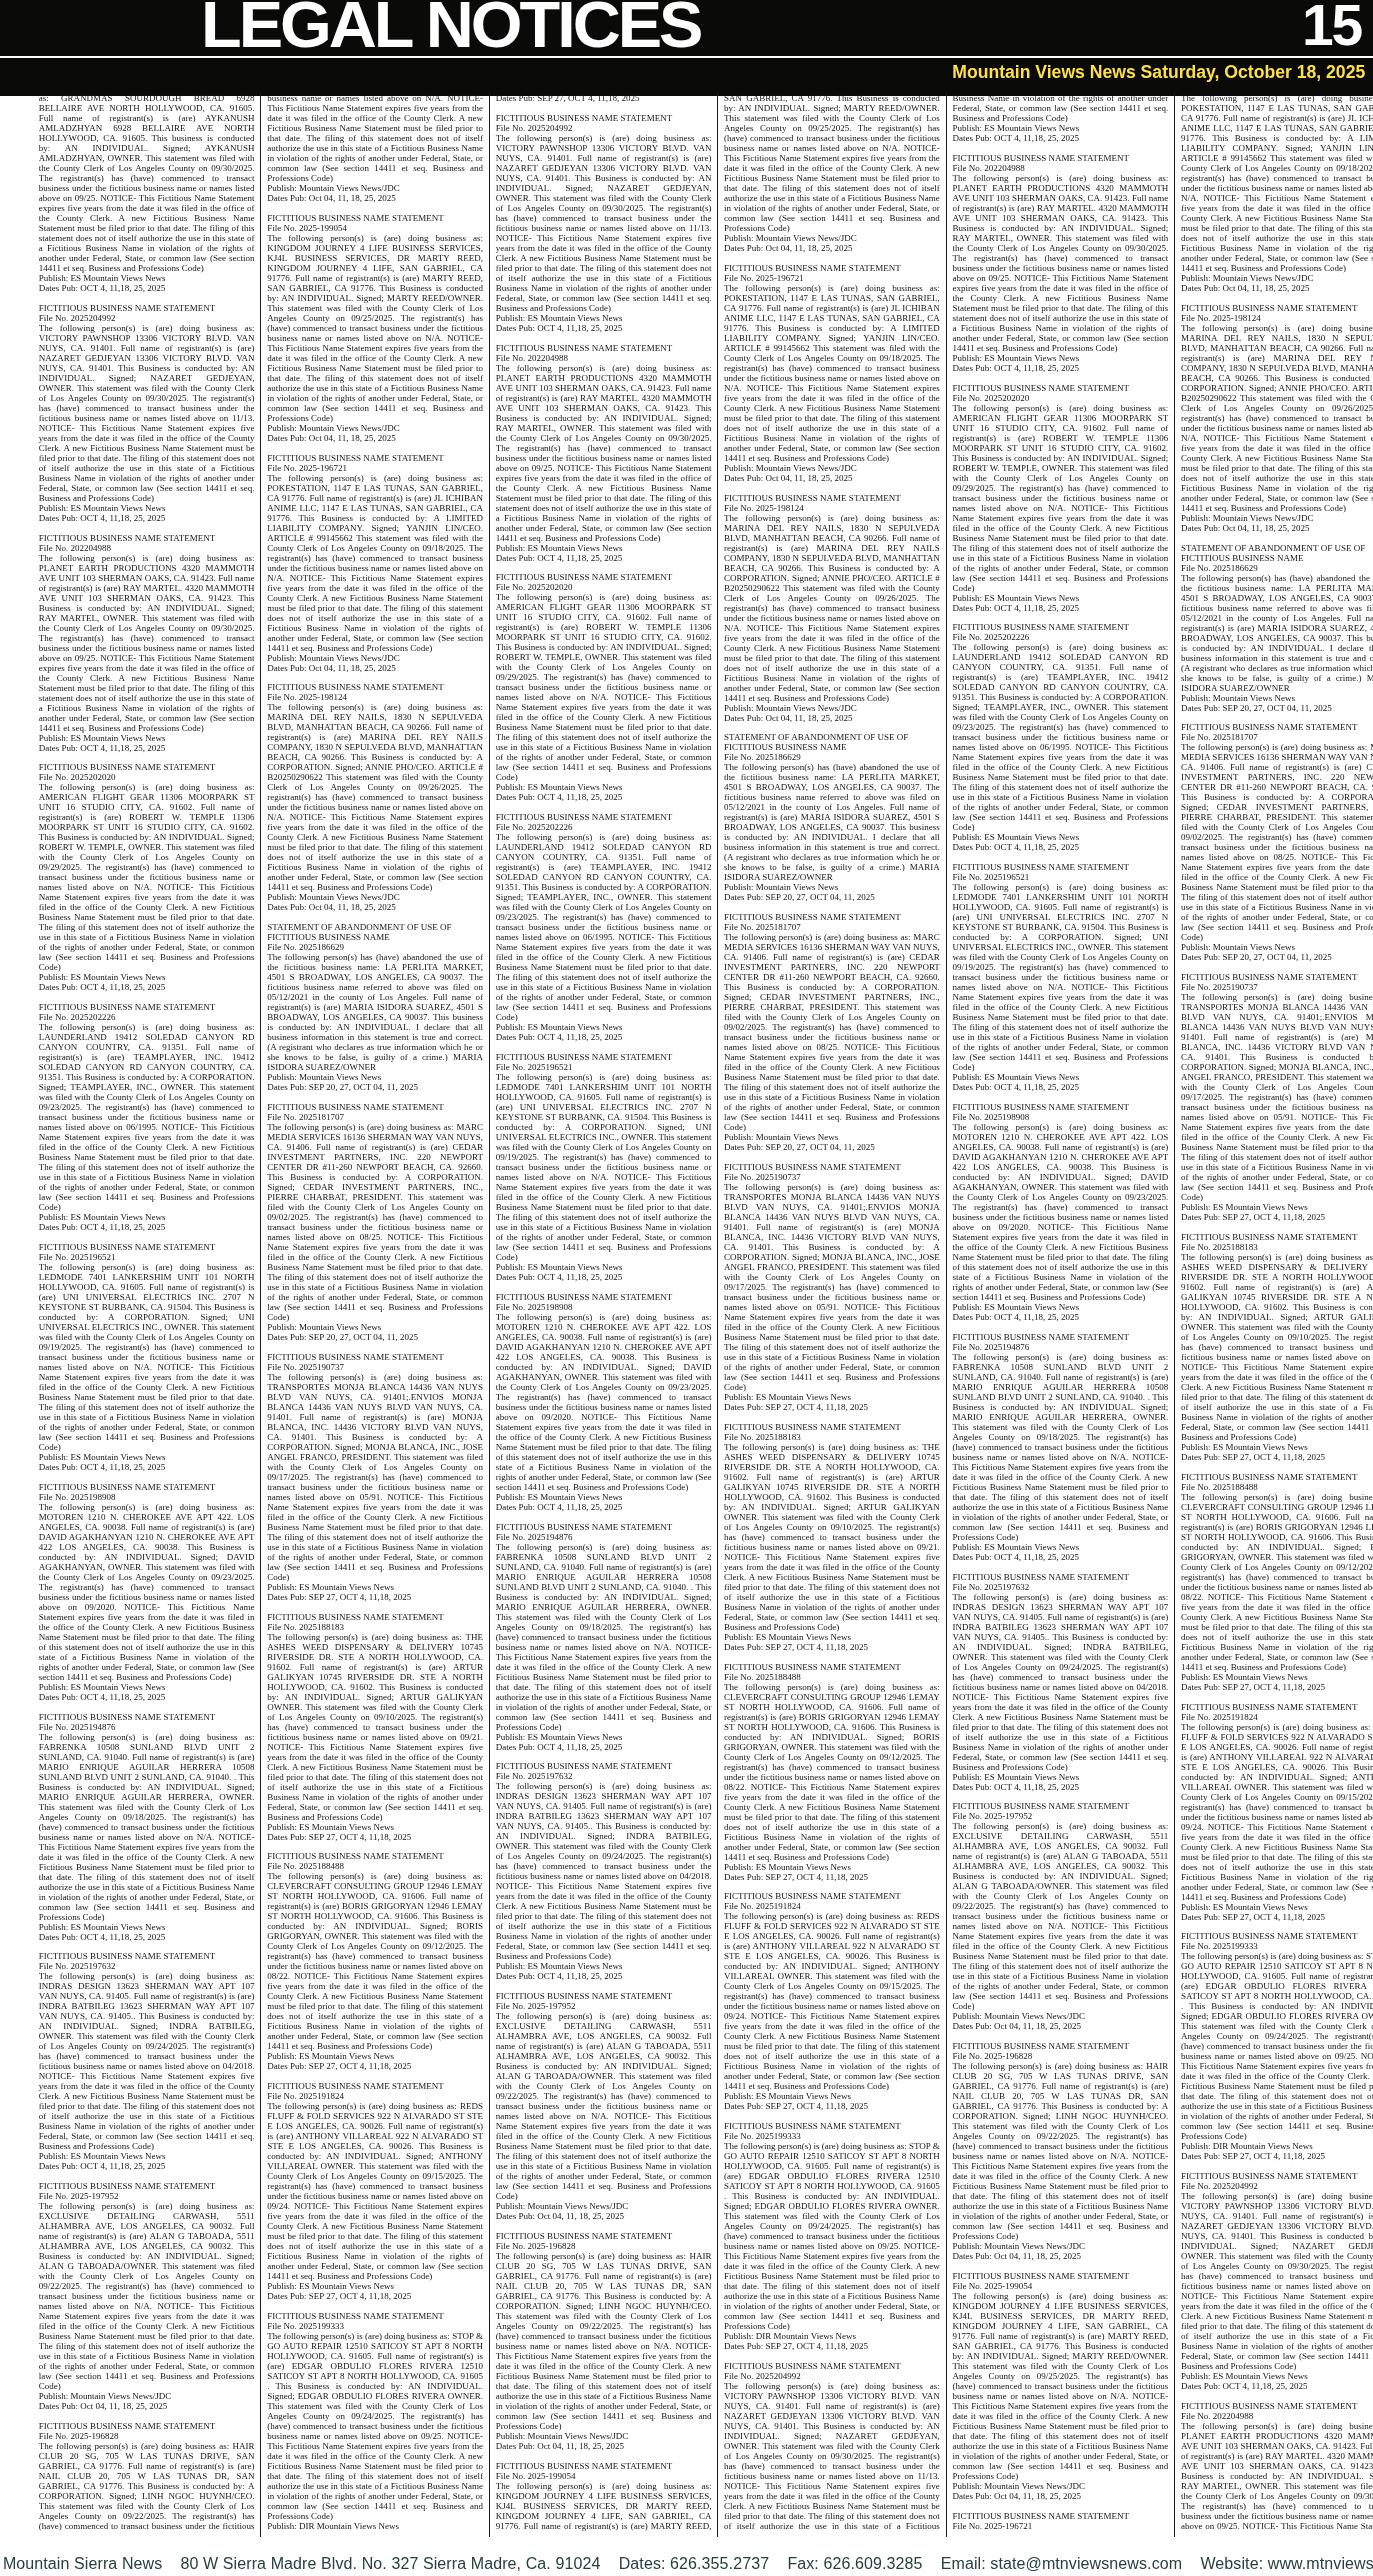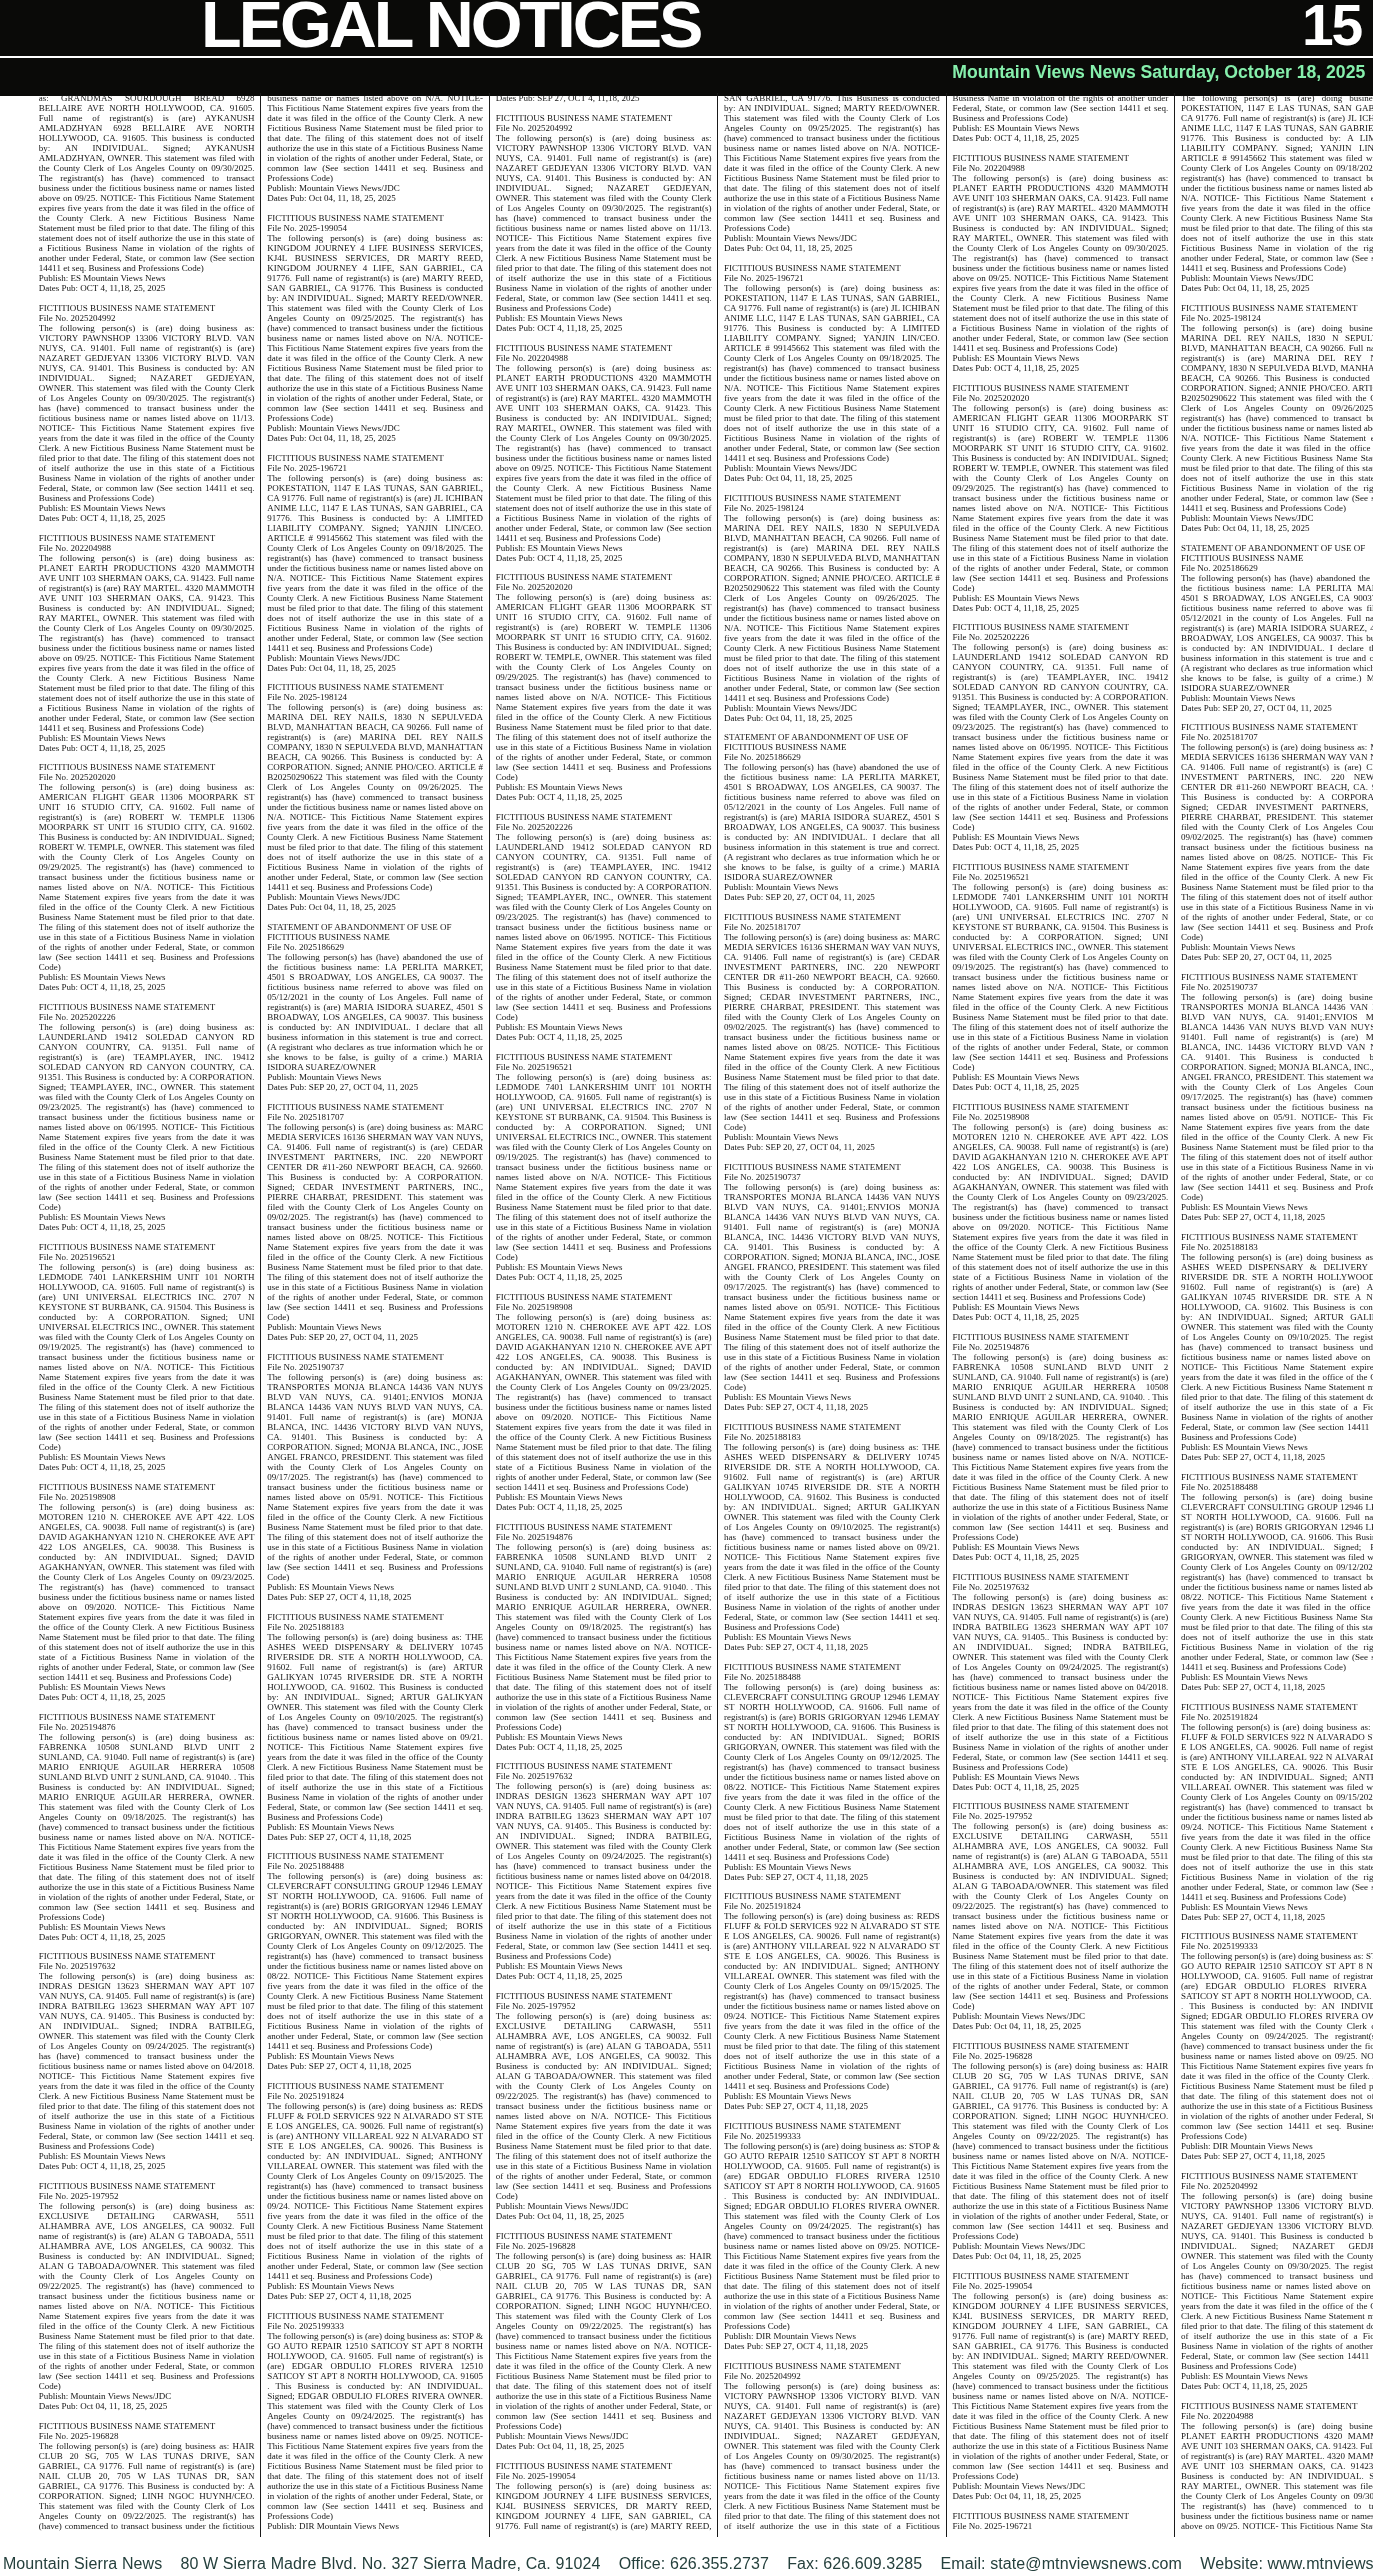--- a/index.html
+++ b/index.html
@@ -6,21 +6,21 @@
   #page{position:relative;width:1373px;height:2576px;background:#ffffff;overflow:hidden;
         font-family:"Liberation Serif",serif;}
   
   #masthead-bar{position:absolute;top:0;left:0;width:1373px;height:96px;background:#0a0a08;overflow:hidden;}
   #masthead-bar .divider{position:absolute;top:56px;left:0;width:1373px;height:2px;background:#ffffff;}
   .banner-title{position:absolute;left:201px;top:-6.8px;color:#fff;
         font-family:"Liberation Sans",sans-serif;font-weight:bold;font-size:64px;line-height:1;
         letter-spacing:-2.9px;transform:scaleX(1.04);transform-origin:left top;white-space:nowrap;}
   .banner-page-number{position:absolute;right:11.7px;top:-2.9px;color:#fff;
         font-family:"Liberation Sans",sans-serif;font-weight:bold;font-size:57px;line-height:1;letter-spacing:-2px;}
-  .banner-dateline{position:absolute;right:7.8px;top:62px;color:#86efac;
+  .banner-dateline{position:absolute;right:7.8px;top:62px;color:#fde047;
         font-family:"Liberation Sans",sans-serif;font-weight:bold;font-size:17.6px;line-height:1.2;white-space:nowrap;}
   
   #legal-columns{position:absolute;top:93px;left:7.8px;width:1358px;height:2444px;overflow:hidden;
         column-count:6;column-gap:12.7px;column-fill:auto;column-rule:1px solid #1a1a1a;
         font-size:9px;line-height:10px;color:#151515;margin-left:31px;}
   .notice{margin:0 0 9.8px 0;}
   .nh{text-align:left;}
   .nf{text-align:left;}
   .nb{text-align:justify;}
   .np,.nd{text-align:left;}
@@ -477,20 +477,20 @@
       <div class="notice">
         <div class="nh">FICTITIOUS BUSINESS NAME STATEMENT</div>
         <div class="nf">File No. 202204988</div>
         <div class="nb">The following person(s) is (are) doing business as: PLANET EARTH PRODUCTIONS  4320 MAMMOTH AVE UNIT 103  SHERMAN OAKS, CA. 91423.  Full name of registrant(s) is (are) RAY MARTEL.  4320 MAMMOTH AVE UNIT 103  SHERMAN OAKS, CA. 91423. This Business is conducted by: AN INDIVIDUAL. Signed; RAY MARTEL, OWNER. This statement was filed with the County Clerk of Los Angeles County on 09/30/2025. The registrant(s) has (have) commenced to transact business under the fictitious business name or names listed above on 09/25. NOTICE- This Fictitious Name Statement expires five years from the date it was filed in the office of the County Clerk. A new Fictitious Business Name Statement must be filed prior to that date. The filing of this statement does not of itself authorize the use in this state of a Fictitious Business Name in violation of the rights of another under Federal, State, or common law (See section 14411 et seq. Business and Professions Code)</div>
       </div>
     </div>
 
   <div id="footer-line">
     <span class="fspan">Mountain Sierra News</span>
     <span class="fspan">80 W Sierra Madre Blvd.  No. 327   Sierra Madre, Ca.  91024</span>
-    <span class="fspan">Office:  626.355.2737</span>
+    <span class="fspan">Dates:  626.355.2737</span>
     <span class="fspan">Fax:  626.609.3285</span>
     <span class="fspan">Email:  state@mtnviewsnews.com</span>
     <span class="fspan">Website:  www.mtnviewsnews.com</span>
   </div>
 
 </div>
 
 
 </body></html>

